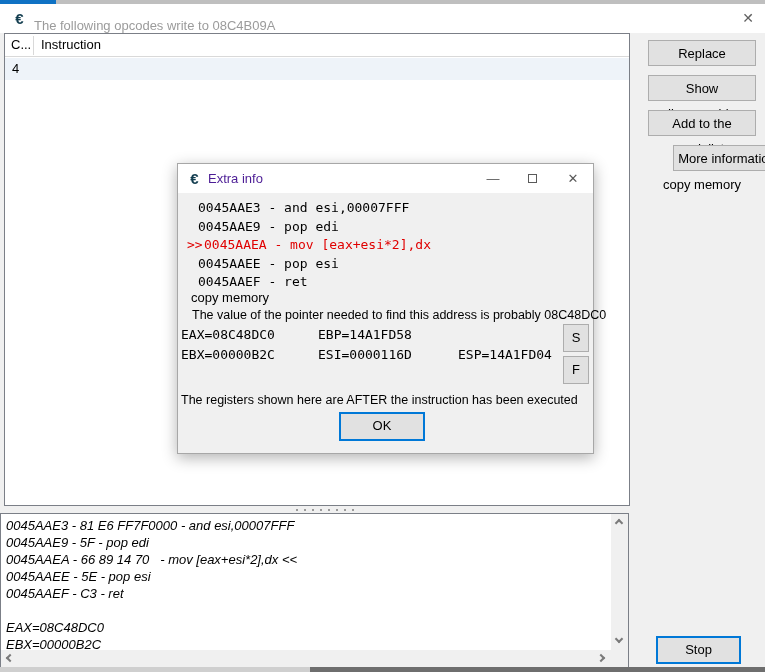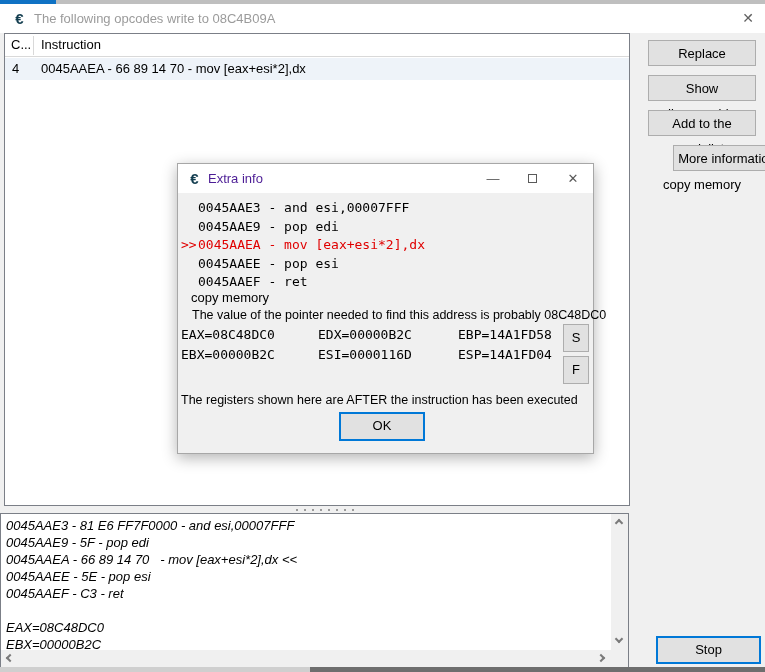--- a/index.html
+++ b/index.html
@@ -15,21 +15,21 @@
   .top-strip { position:absolute; left:0; top:0; width:765px; height:4px; background:#bfbfbf; }
   .top-strip-blue { position:absolute; left:0; top:0; width:56px; height:4px; background:#0f72c4; }
   .bottom-strip { position:absolute; left:0; top:667px; width:765px; height:5px; background:#cfcfcf; }
   .bottom-strip-dark { position:absolute; left:310px; top:0; width:455px; height:5px; background:#6e6e6e; }
 
   
   .main-window { position:absolute; left:0; top:4px; width:765px; height:663px; background:#f0f0f0; }
   .main-titlebar { position:absolute; left:0; top:0; width:765px; height:29px; background:#ffffff; }
   .ce-icon { position:absolute; left:11px; top:6px; width:17px; height:17px;
              font-weight:bold; font-size:15px; line-height:17px; color:#123d4f; text-align:center; }
-  .main-title-text { position:absolute; left:34px; top:7px; color:#9b9b9b; font-size:13px; white-space:nowrap; }
+  .main-title-text { position:absolute; left:34px; top:14px; color:#9b9b9b; font-size:13px; white-space:nowrap; }
   .main-close { position:absolute; left:731px; top:0; width:34px; height:29px; color:#606060;
                 font-size:14px; text-align:center; line-height:29px; }
 
   
   .op-list { position:absolute; left:4px; top:29px; width:626px; height:473px;
              background:#fff; border:1px solid #7b7f87; }
   .op-header { position:absolute; left:0; top:0; right:0; height:23px; background:#fff;
                border-bottom:1px solid #d9d9d9; }
   .op-col-count  { position:absolute; left:6px; top:3px; width:20px; white-space:nowrap; overflow:hidden; }
   .op-col-div { position:absolute; left:28px; top:2px; width:1px; height:19px; background:#d9d9d9; }
@@ -59,41 +59,41 @@
   .memo-corner  { position:absolute; right:0; bottom:0; width:17px; height:17px; background:#f0f0f0; }
   .sb-btn { position:absolute; width:17px; height:17px; }
   .chev { position:absolute; left:5px; top:6px; width:6px; height:6px;
           border-left:2px solid #7a7a7a; border-top:2px solid #7a7a7a; }
   .chev-up    { transform:rotate(45deg); }
   .chev-down  { transform:rotate(225deg); top:3px; }
   .chev-left  { transform:rotate(-45deg); left:6px; top:5px; }
   .chev-right { transform:rotate(135deg); left:3px; top:5px; }
 
   
-  .stop-button { position:absolute; left:656px; top:636px; width:105px; height:28px;
+  .stop-button { position:absolute; left:656px; top:636px; width:85px; height:28px;
                  background:#e1e1e1; border:2px solid #0078d7; font-size:13px;
                  text-align:center; line-height:24px; }
 
   
   .dialog { position:absolute; left:177px; top:163px; width:417px; height:291px;
             background:#f0f0f0; border:1px solid #a7a7a7;
             box-shadow:0 4px 14px rgba(0,0,0,0.30); }
   .dlg-titlebar { position:absolute; left:0; top:0; right:0; height:29px; background:#fff; }
   .dlg-icon { position:absolute; left:8px; top:6px; width:17px; height:17px;
               font-weight:bold; font-size:15px; line-height:17px; color:#123d4f; text-align:center; }
   .dlg-title-text { position:absolute; left:30px; top:7px; color:#4c1d95; font-size:13px; }
   .dlg-caption-btns { position:absolute; right:0; top:0; height:29px; display:flex; }
   .cap-btn { width:40px; height:29px; text-align:center; line-height:29px; color:#5a5a5a; font-size:13px; position:relative; }
   .cap-max-box { position:absolute; left:15px; top:10px; width:9px; height:9px; border:1px solid #5a5a5a; }
 
   .dlg-mono { position:absolute; left:3px; top:35px;
               font-family:"DejaVu Sans Mono", monospace; font-size:13px; line-height:18.6px;
               white-space:pre; }
   .dlg-mono .marker { display:inline-block; width:17px; }
-  .op-highlight { color:#e00000; }
+  .op-highlight { color:#e00000;margin-left:6px; }
   .dlg-copy-memory { position:absolute; left:13px; top:287px; font-size:13px; }
   .dlg-pointer-note { position:absolute; left:14px; top:305px; font-size:12.5px; white-space:nowrap; }
 
   .reg-grid { position:absolute; left:3px; top:323px; width:400px;
               font-family:"DejaVu Sans Mono", monospace; font-size:13px; line-height:20px; }
   .reg-row { display:flex; }
   .reg-cell { white-space:pre; }
   .reg-c0 { width:137px; } .reg-c1 { width:140px; } .reg-c2 { width:120px; }
 
   .sf-btn { position:absolute; right:4px; width:26px; height:28px; background:#e1e1e1;
@@ -121,21 +121,20 @@
   </div>
 
   <div class="op-list" style="top:29px;">
     <div class="op-header">
       <span class="op-col-count">C...</span>
       <span class="op-col-div"></span>
       <span class="op-col-instr">Instruction</span>
     </div>
     <div class="op-row">
       <span class="op-row-count">4</span>
-      <span class="op-row-instr">0045AAEA - 66 89 14 70   - mov [eax+esi*2],dx</span>
     </div>
   </div>
 
   <div class="side-btn" style="top:36px;">Replace</div>
   <div class="side-btn" style="top:71px;">Show disassembler</div>
   <div class="side-btn" style="top:106px;">Add to the codelist</div>
   <div class="side-btn" style="top:141px;margin-left:25px;">More information</div>
   <div class="copy-memory-label">copy memory</div>
 
   <div class="splitter" style="top:501px;">
@@ -180,21 +179,20 @@
   </div>
 
   <div class="dlg-mono"><div><span class="marker">  </span><span>0045AAE3 - and esi,00007FFF</span></div><div><span class="marker">  </span><span>0045AAE9 - pop edi</span></div><div class="op-highlight"><span class="marker">&gt;&gt;</span><span>0045AAEA - mov [eax+esi*2],dx</span></div><div><span class="marker">  </span><span>0045AAEE - pop esi</span></div><div><span class="marker">  </span><span>0045AAEF - ret</span></div></div>
 
   <div class="dlg-copy-memory" style="top:126px;">copy memory</div>
   <div class="dlg-pointer-note" style="top:144px;">The value of the pointer needed to find this address is probably 08C48DC0</div>
 
   <div class="reg-grid" style="top:161px;">
     <div class="reg-row">
       <span class="reg-cell reg-c0">EAX=08C48DC0</span>
-      <span class="reg-cell reg-c1">EDX=00000B2C</span>
       <span class="reg-cell reg-c2">EBP=14A1FD58</span>
     </div>
     <div class="reg-row">
       <span class="reg-cell reg-c0">EBX=00000B2C</span>
       <span class="reg-cell reg-c1">ESI=0000116D</span>
       <span class="reg-cell reg-c2">ESP=14A1FD04</span>
     </div>
   </div>
 
   <div class="sf-btn sf-s">S</div>

